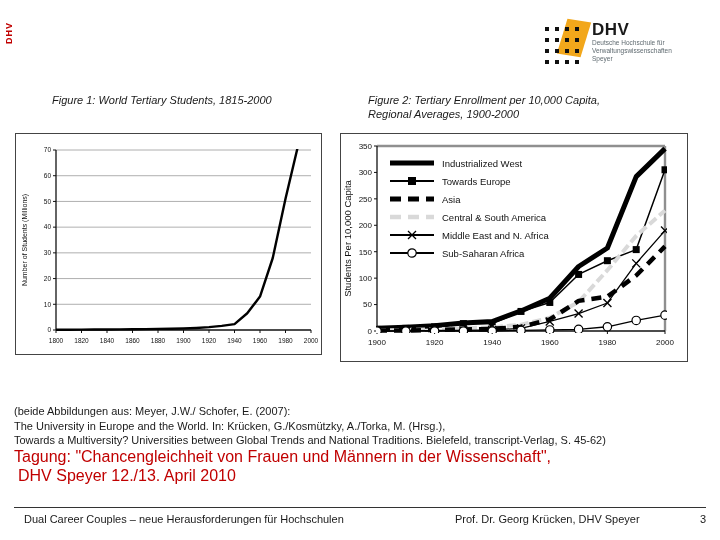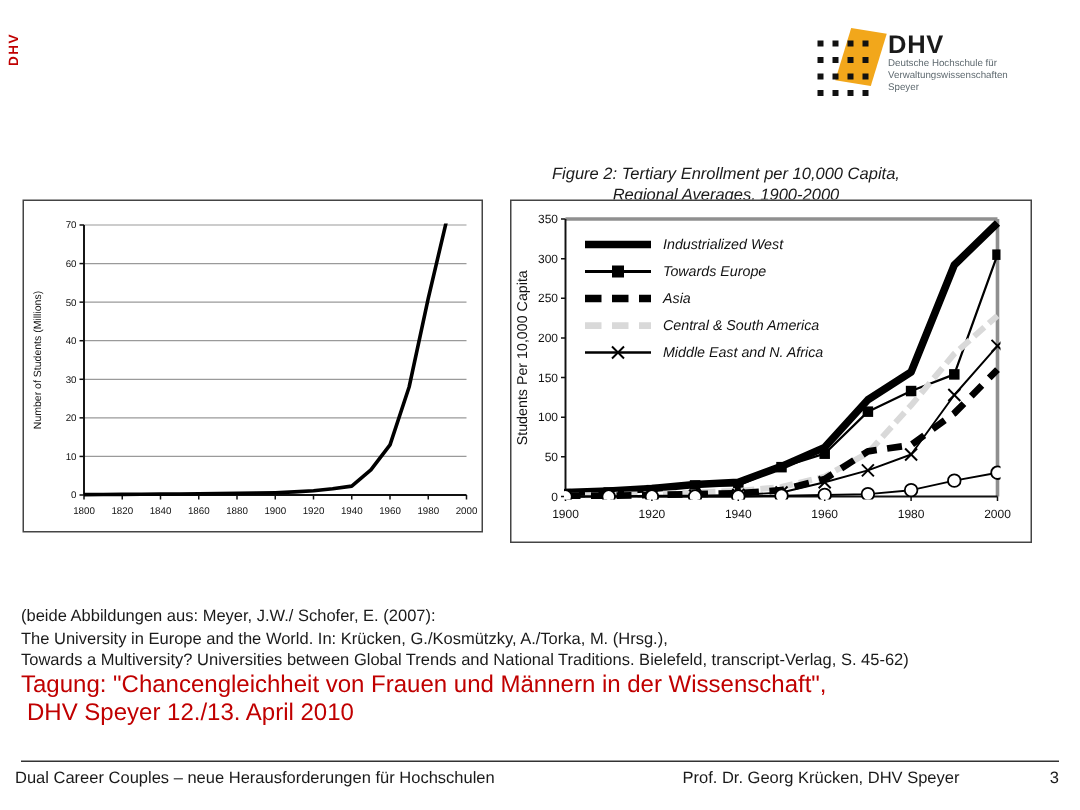--- a/index.html
+++ b/index.html
@@ -13,39 +13,39 @@
                transform:rotate(9deg) skewX(-8deg);z-index:1;}
   .logo-grid{position:absolute;left:5px;top:7px;display:grid;grid-template-columns:repeat(4,4px);
              grid-auto-rows:4px;column-gap:6px;row-gap:7px;z-index:2;}
   .logo-grid i{background:#111;display:block;}
   .logo-text{position:absolute;left:52px;top:1px;z-index:2;}
   .logo-title{font-size:17px;font-weight:bold;color:#1a1a1a;letter-spacing:.5px;line-height:18px;}
   .logo-sub{font-size:6.5px;color:#5f6a70;line-height:8px;}
   
   .fig-title{position:absolute;font-style:italic;font-size:11px;line-height:14px;color:#1a1a1a;}
   #fig1-title{left:52px;top:93px;}
-  #fig2-title{left:368px;top:109px;text-align:center;}
+  #fig2-title{left:368px;top:93px;}
   
   .fig-box{position:absolute;background:#fff;border:1px solid #444;}
   #fig1-box{left:15px;top:133px;width:305px;height:220px;}
   #fig2-box{left:340px;top:133px;width:346px;height:227px;}
   svg text{font-family:"Liberation Sans",sans-serif;}
   
-  .legend{position:absolute;left:48px;top:20px;z-index:3;font-style:italic;}
+  .legend{position:absolute;left:48px;top:20px;z-index:3;}
   .legend-entry{display:flex;align-items:center;height:18px;gap:5px;}
   .legend-label{font-size:9.5px;color:#111;white-space:nowrap;}
   
   .citation{position:absolute;left:14px;top:380px;font-size:11px;line-height:14.5px;white-space:nowrap;margin-top:24px;}
   
   .announce{position:absolute;left:14px;top:447px;font-size:16px;line-height:19px;white-space:nowrap;}
   .announce .l2{padding-left:4px;}
   
   .footer-rule{position:absolute;left:14px;top:507px;width:692px;border-top:1px solid #333;}
   .footer{position:absolute;left:0;top:513px;width:720px;font-size:11px;color:#1a1a1a;}
-  .footer .f-left{position:absolute;left:10px;top:0;white-space:nowrap;}
+  .footer .f-left{position:absolute;left:24px;top:0;white-space:nowrap;}
   .footer .f-center{position:absolute;left:455px;top:0;white-space:nowrap;}
   .footer .f-page{position:absolute;right:14px;top:0;}
 </style>
 </head>
 <body>
 
 <div class="slide">
 
   <div class="side-label">DHV</div>
 
@@ -70,20 +70,21 @@
         <i></i>
       </div>
     <div class="logo-text">
       <div class="logo-title">DHV</div>
       <div class="logo-sub">Deutsche Hochschule für</div>
       <div class="logo-sub">Verwaltungswissenschaften</div>
       <div class="logo-sub">Speyer</div>
     </div>
   </div>
 
+  <div class="fig-title" id="fig1-title">Figure 1: World Tertiary Students, 1815-2000</div>
   <div class="fig-title" id="fig2-title">
     <div>Figure 2: Tertiary Enrollment per 10,000 Capita,</div>
     <div>Regional Averages, 1900-2000</div>
   </div>
 
   <div class="fig-box" id="fig1-box">
     <svg id="fig1-svg" width="305" height="220" viewBox="0 0 305 220">
         <defs>
           <clipPath id="clip1">
             <rect x="39" y="15" width="258" height="183"></rect>
@@ -289,20 +290,27 @@
           <span class="legend-label">Central &amp; South America</span>
         </div>
         <div class="legend-entry">
           <svg width="48" height="14">
             <line x1="1" y1="7" x2="45" y2="7" stroke="#000" stroke-width="1.8"></line>
             <line x1="19" y1="3" x2="27" y2="11" stroke="#000" stroke-width="1.3"></line>
             <line x1="19" y1="11" x2="27" y2="3" stroke="#000" stroke-width="1.3"></line>
           </svg>
           <span class="legend-label">Middle East and N. Africa</span>
         </div>
+        <div class="legend-entry">
+          <svg width="48" height="14">
+            <line x1="1" y1="7" x2="45" y2="7" stroke="#000" stroke-width="1.8"></line>
+            <circle cx="23" cy="7" r="4.2" fill="#fff" stroke="#000" stroke-width="1.2"></circle>
+          </svg>
+          <span class="legend-label">Sub-Saharan Africa</span>
+        </div>
       </div>
   </div>
 
   <div class="citation">
     <div>(beide Abbildungen aus: Meyer, J.W./ Schofer, E. (2007):</div>
     <div>The University in Europe and the World. In: Krücken, G./Kosmützky, A./Torka, M. (Hrsg.),</div>
     <div>Towards a Multiversity? Universities between Global Trends and National Traditions. Bielefeld, transcript-Verlag, S. 45-62)</div>
   </div>
 
   <div class="announce" id="announce" style="color: rgb(192, 0, 0);">

